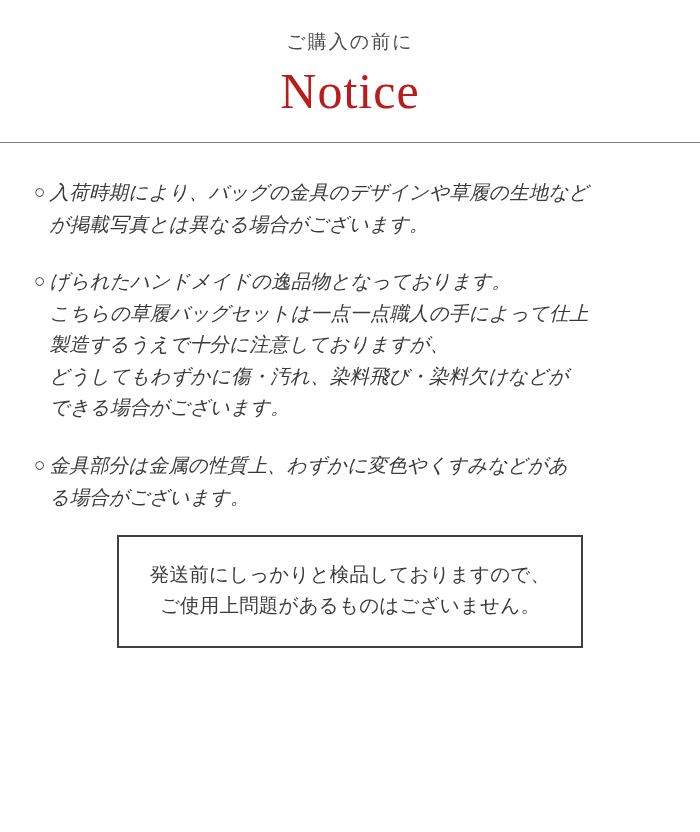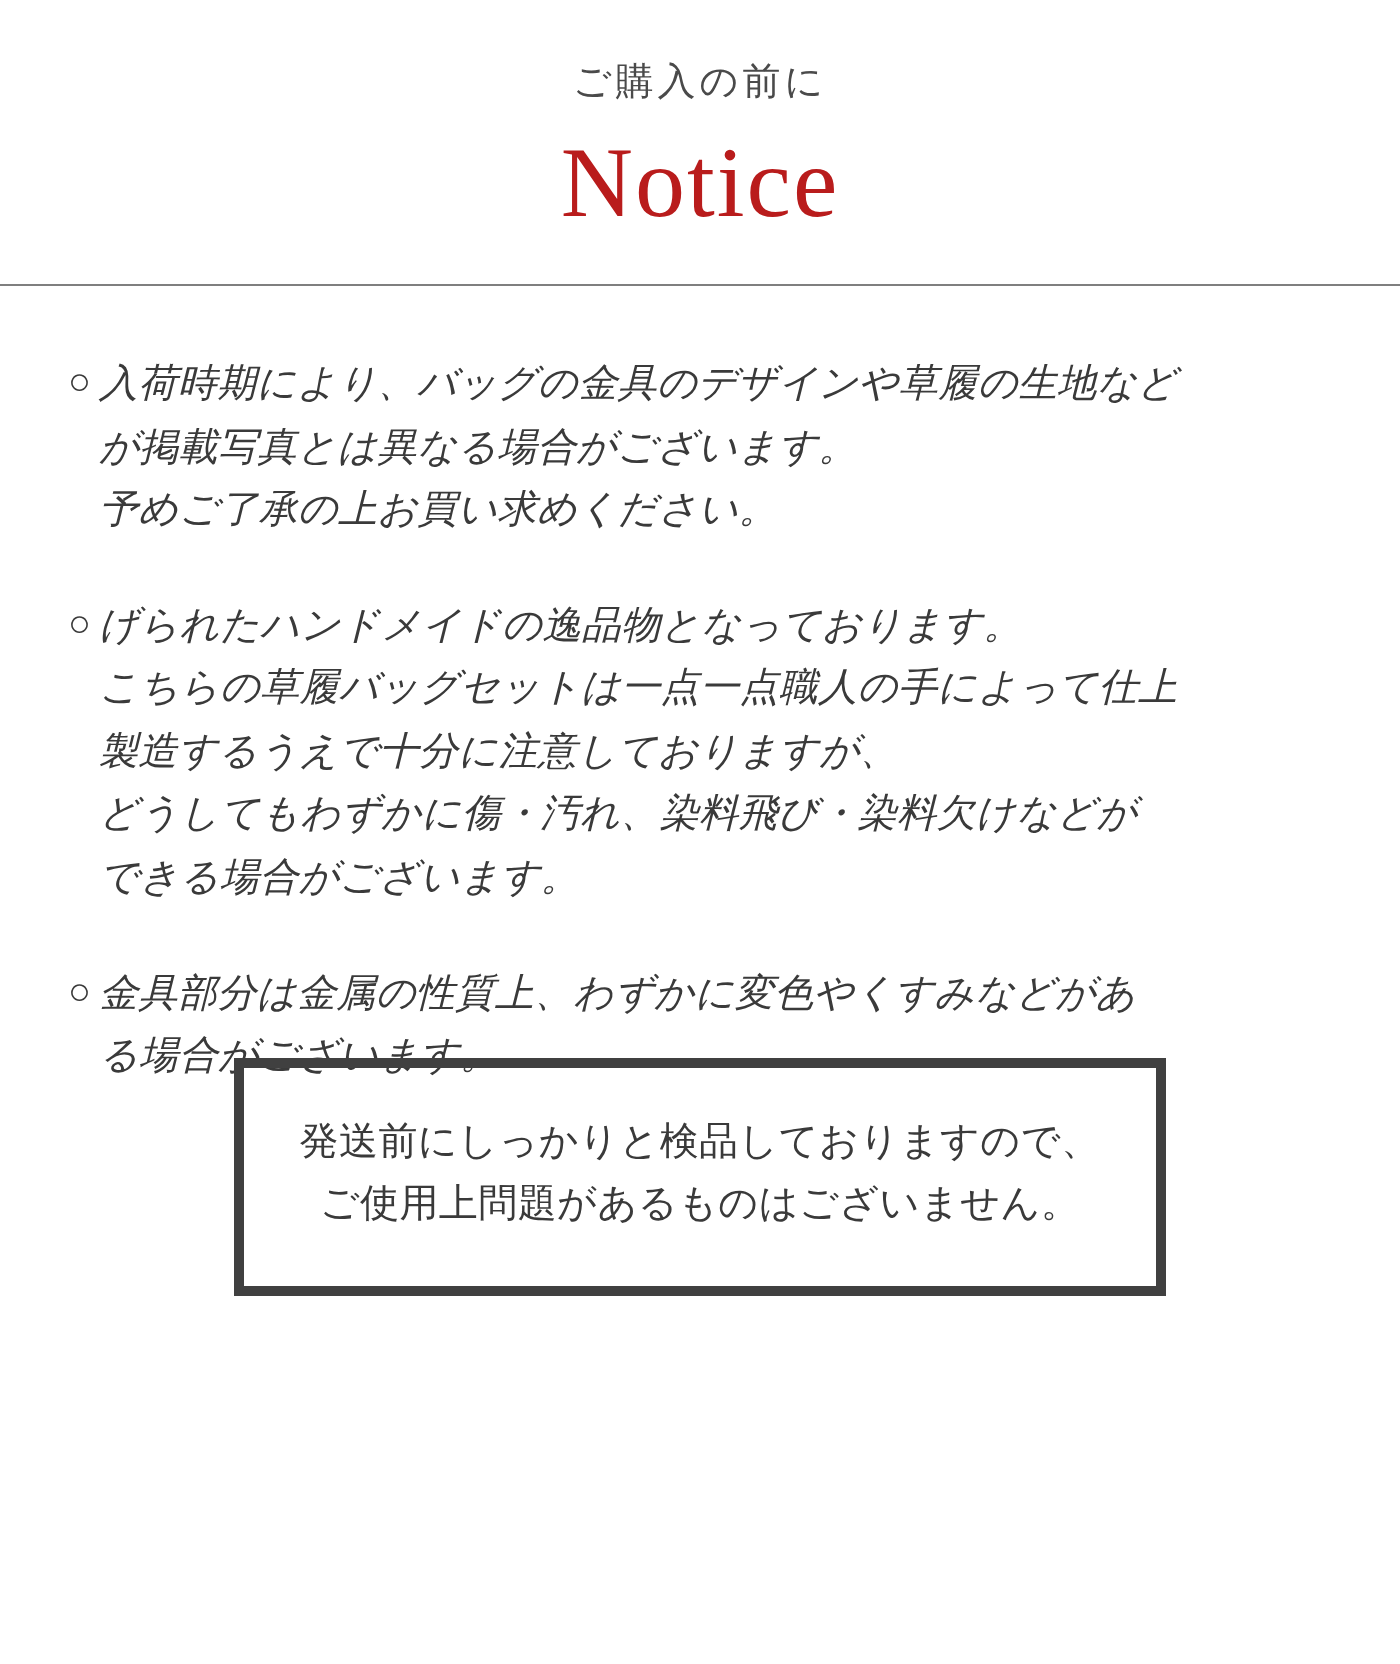--- a/index.html
+++ b/index.html
@@ -80,21 +80,21 @@
   
   .box-wrap {
     position: absolute;
     left: 0;
     right: 0;
     bottom: 44px;
     display: flex;
     justify-content: center;
   }
   .box {
-    border: 5px solid #404040;
+    border: 2px solid #404040;
     width: 466px;
     box-sizing: border-box;
     padding: 22px 10px 24px 10px;
     text-align: center;
   }
   .box-line {
     font-size: 19.5px;
     line-height: 1.62;
     letter-spacing: 0.2px;
     color: #3a3a3a;
@@ -112,21 +112,20 @@
   </div>
   <div class="divider"></div>
 
   <div class="content">
 
     <div class="note-item">
       <span class="note-marker">○</span>
       <div class="note-lines">
         <div class="note-line">入荷時期により、バッグの金具のデザインや草履の生地など</div>
         <div class="note-line">が掲載写真とは異なる場合がございます。</div>
-        <div class="note-line">予めご了承の上お買い求めください。</div>
       </div>
     </div>
 
     <div class="note-item">
       <span class="note-marker">○</span>
       <div class="note-lines">
         <div class="note-line">げられたハンドメイドの逸品物となっております。</div>
         <div class="note-line">こちらの草履バッグセットは一点一点職人の手によって仕上</div>
         <div class="note-line">製造するうえで十分に注意しておりますが、</div>
         <div class="note-line">どうしてもわずかに傷・汚れ、染料飛び・染料欠けなどが</div>

